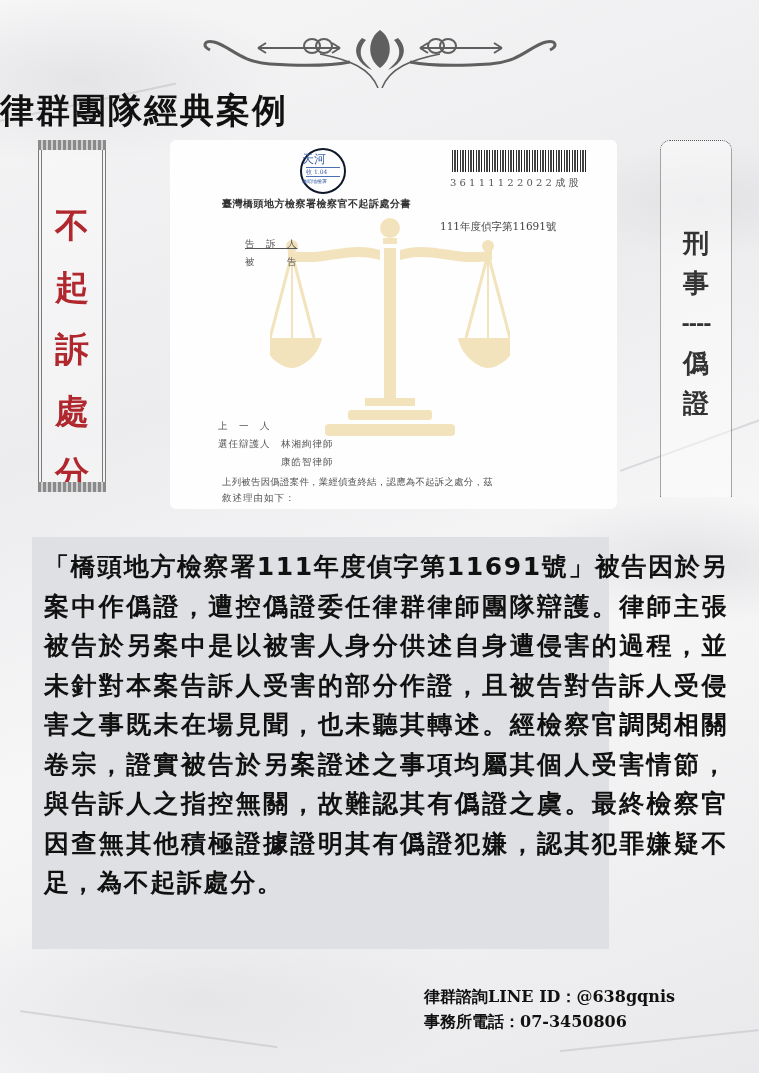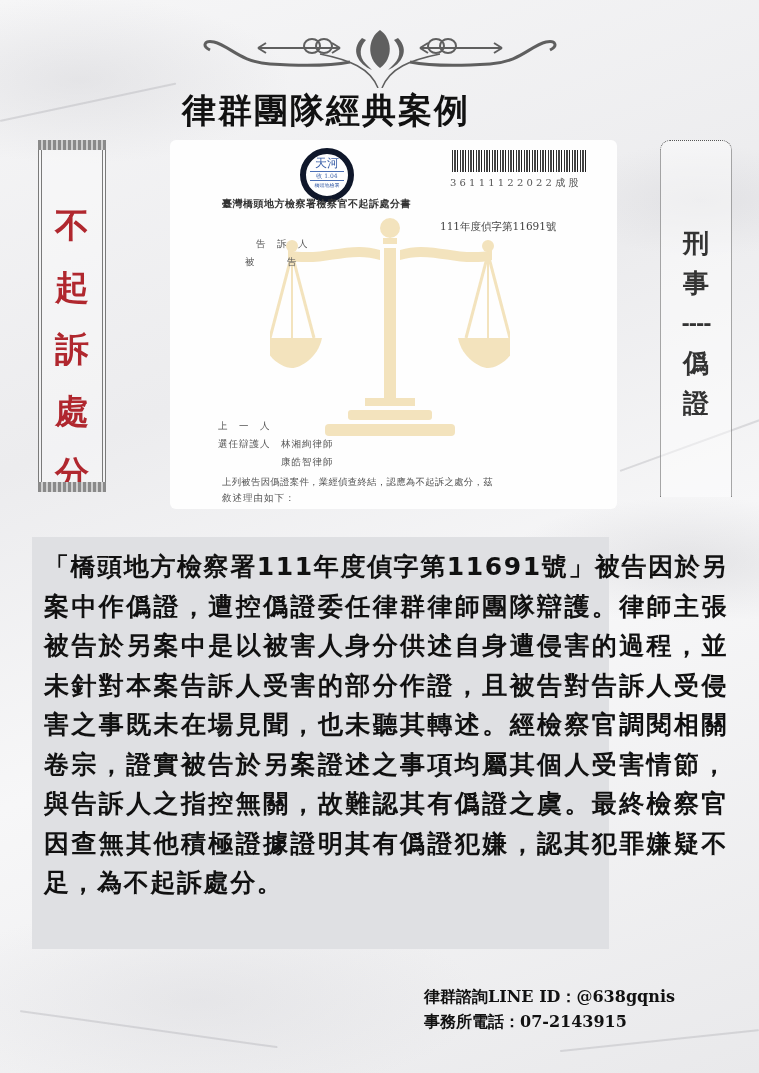--- a/index.html
+++ b/index.html
@@ -12,21 +12,21 @@
       radial-gradient(ellipse 400px 140px at 200px 1000px, rgba(205,205,210,0.3), transparent 70%),
       radial-gradient(ellipse 200px 80px at 700px 200px, rgba(200,200,205,0.3), transparent 70%),
       linear-gradient(160deg, #f6f6f7 0%, #ececee 35%, #f7f7f8 60%, #e9e9eb 100%);
   }
   .vein { position: absolute; height: 2px; background: rgba(170,170,175,0.35); transform-origin: left center; border-radius: 2px; }
 
   
   .ornament { position: absolute; left: 200px; top: 28px; width: 360px; height: 60px; }
 
   .main-title {
-    position: absolute; left: 0; width: 652px; top: 88px; text-align: center;
+    position: absolute; left: 0; width: 652px; top: 88px; 
     font-size: 34px; font-weight: bold; letter-spacing: 2px; color: #111;
     font-family: "DejaVu Sans", sans-serif;
   }
 
   
   .left-panel {
     position: absolute; left: 38px; top: 140px; width: 60px; height: 352px;
     border-left: 4px double #7a7a7a; border-right: 4px double #7a7a7a;
     background: rgba(255,255,255,0.35);
   }
@@ -58,21 +58,21 @@
   .right-chars .dash { font-size: 20px; letter-spacing: -1px; }
 
   
   .doc {
     position: absolute; left: 170px; top: 140px; width: 447px; height: 369px;
     background: #fefefe; border-radius: 6px; overflow: hidden;
     font-family: "DejaVu Serif", serif; color: #444;
   }
   .stamp {
     position: absolute; left: 130px; top: 8px; width: 42px; height: 42px;
-    border: 6px solid #0f172a; border-radius: 50%; color: #3a5fa8; text-align: center;
+    border: 2px solid #0f172a; border-radius: 50%; color: #3a5fa8; 
   }
   .stamp .s1 { font-size: 12px; margin-top: 3px; line-height: 13px; }
   .stamp .s2 { font-size: 6px; border-top: 1px solid #4b6fb5; border-bottom: 1px solid #4b6fb5; margin: 1px 4px; line-height: 8px; }
   .stamp .s3 { font-size: 5px; line-height: 7px; }
   .barcode {
     position: absolute; left: 282px; top: 10px; width: 135px; height: 22px;
     background: repeating-linear-gradient(90deg, #333 0 1px, #fff 1px 2px, #444 2px 4px, #fff 4px 5px, #222 5px 6px, #fff 6px 8px);
   }
   .barcode-num { position: absolute; left: 280px; top: 36px; font-size: 10px; letter-spacing: 3.2px; color: #555; }
   .doc-title { position: absolute; left: 52px; top: 57px; font-size: 10px; font-weight: bold; color: #333; letter-spacing: 0.5px; }
@@ -164,21 +164,21 @@
       <line x1="218" y1="44" x2="240" y2="128" stroke-width="3"></line>
       <line x1="218" y1="44" x2="218" y2="128" stroke-width="2"></line>
       <path d="M-8 128 L 52 128 C 48 148, 30 158, 22 158 C 12 158, -4 148, -8 128 Z" stroke="none"></path>
       <path d="M188 128 L 248 128 C 244 148, 228 158, 218 158 C 210 158, 192 148, 188 128 Z" stroke="none"></path>
       <rect x="95" y="188" width="50" height="8" stroke="none"></rect>
       <rect x="78" y="200" width="84" height="10" rx="3" stroke="none"></rect>
       <rect x="55" y="214" width="130" height="12" rx="4" stroke="none"></rect>
     </g>
   </svg>
 
-  <div class="doc-line" style="left:86px;top:98px;">告　訴　人</div>
+  <div class="doc-line" style="left:75px;top:98px;text-decoration:underline;">告　訴　人</div>
   <div class="doc-line" style="left:75px;top:116px;">被　　　告</div>
   <div class="doc-line" style="left:48px;top:280px;">上　一　人</div>
   <div class="doc-line" style="left:48px;top:298px;">選任辯護人　林湘絢律師</div>
   <div class="doc-line" style="left:48px;top:316px;">　　　　　　康皓智律師</div>
   <div class="doc-line" style="left:52px;top:336px;font-size:9.4px;letter-spacing:0.3px;">上列被告因僞證案件，業經偵查終結，認應為不起訴之處分，茲</div>
   <div class="doc-line" style="left:52px;top:352px;">敘述理由如下：</div>
 </div>
 
 <div class="right-panel">
   <div class="right-chars">
@@ -189,14 +189,14 @@
     <span>證</span>
   </div>
 </div>
 
 <div class="summary">
   <div class="summary-text">「橋頭地方檢察署111年度偵字第11691號」被告因於另案中作僞證，遭控僞證委任律群律師團隊辯護。律師主張被告於另案中是以被害人身分供述自身遭侵害的過程，並未針對本案告訴人受害的部分作證，且被告對告訴人受侵害之事既未在場見聞，也未聽其轉述。經檢察官調閱相關卷宗，證實被告於另案證述之事項均屬其個人受害情節，與告訴人之指控無關，故難認其有僞證之虞。最終檢察官因查無其他積極證據證明其有僞證犯嫌，認其犯罪嫌疑不足，為不起訴處分。</div>
 </div>
 
 <div class="contact">
   <div>律群諮詢LINE ID：@638gqnis</div>
-  <div>事務所電話：07-2143915</div>
+  <div>事務所電話：07-3450806</div>
 </div>
 
 </body></html>

